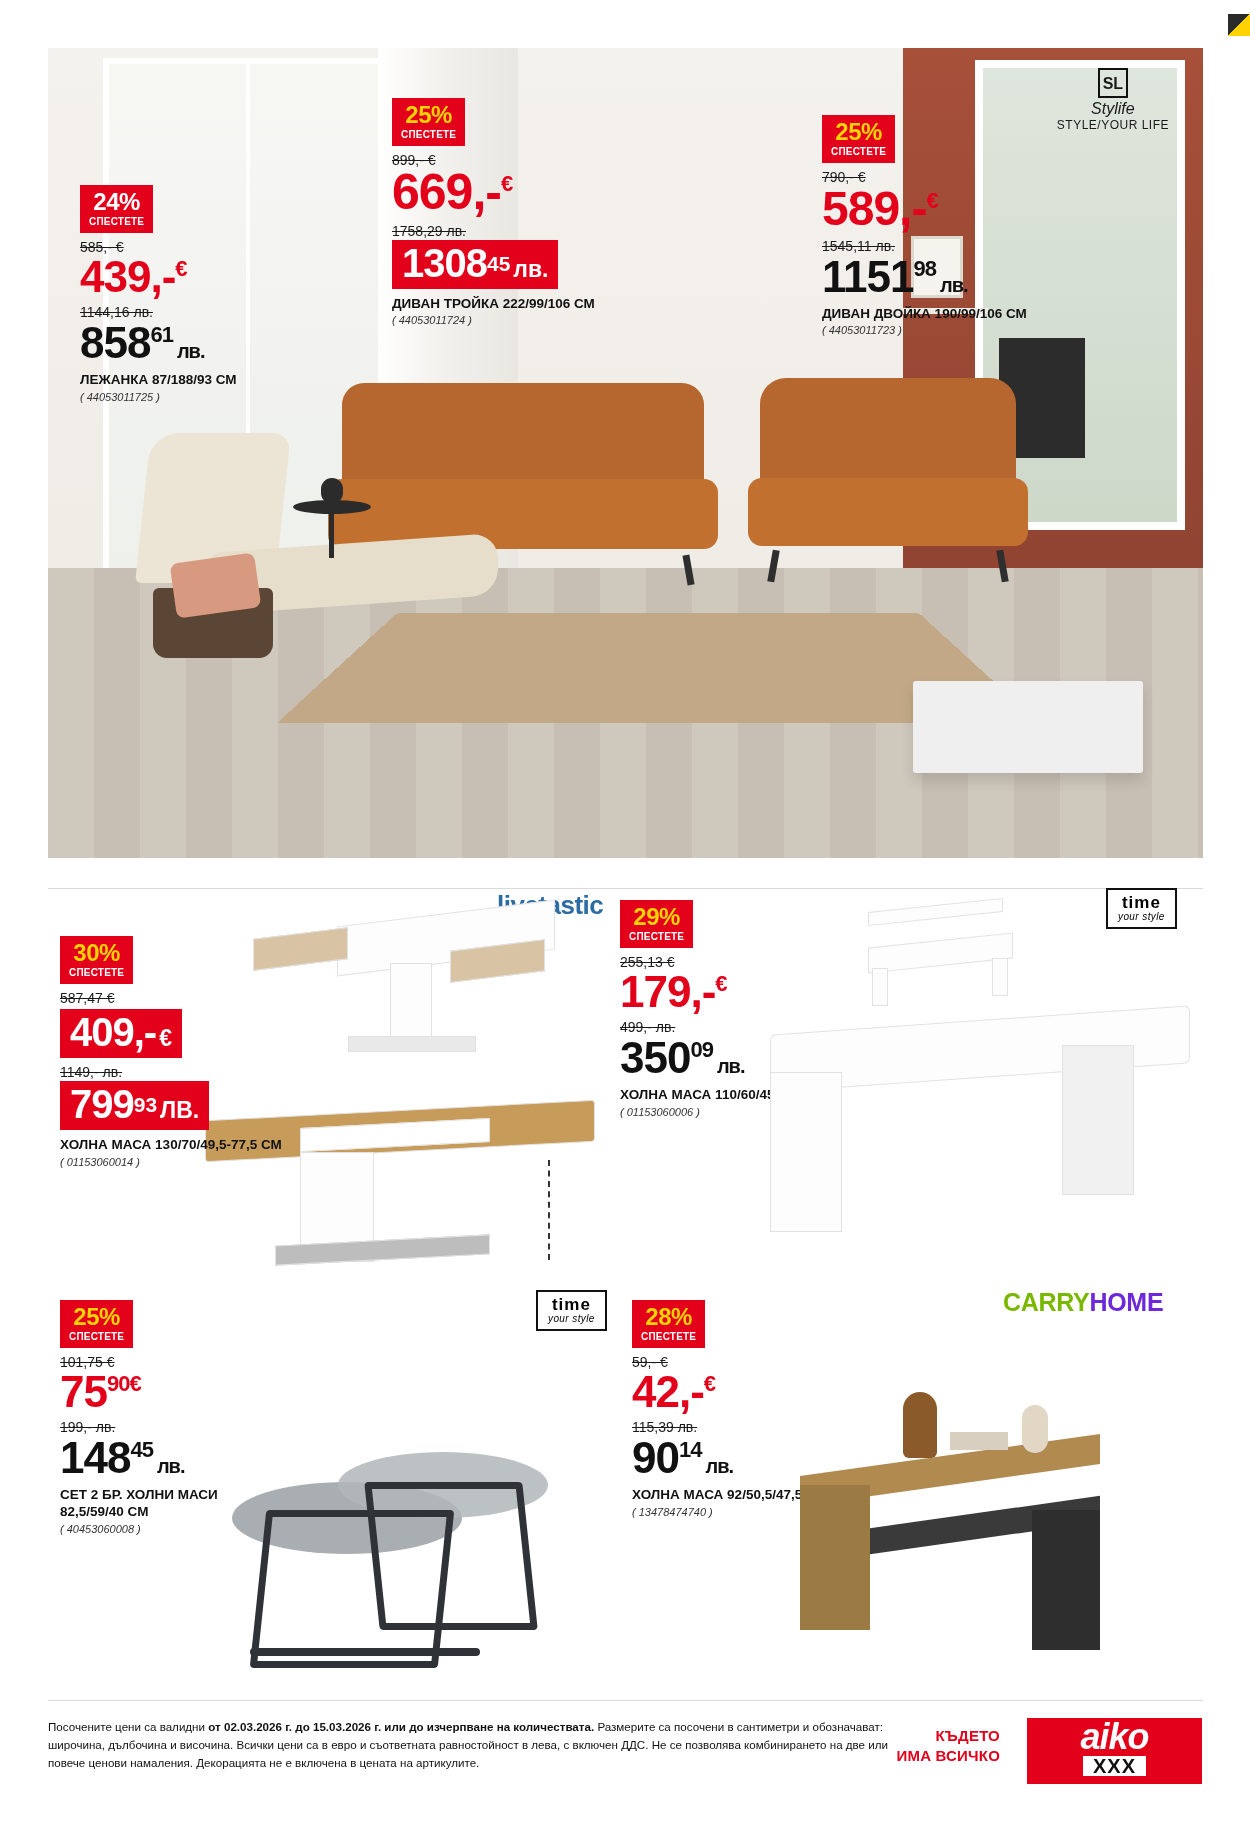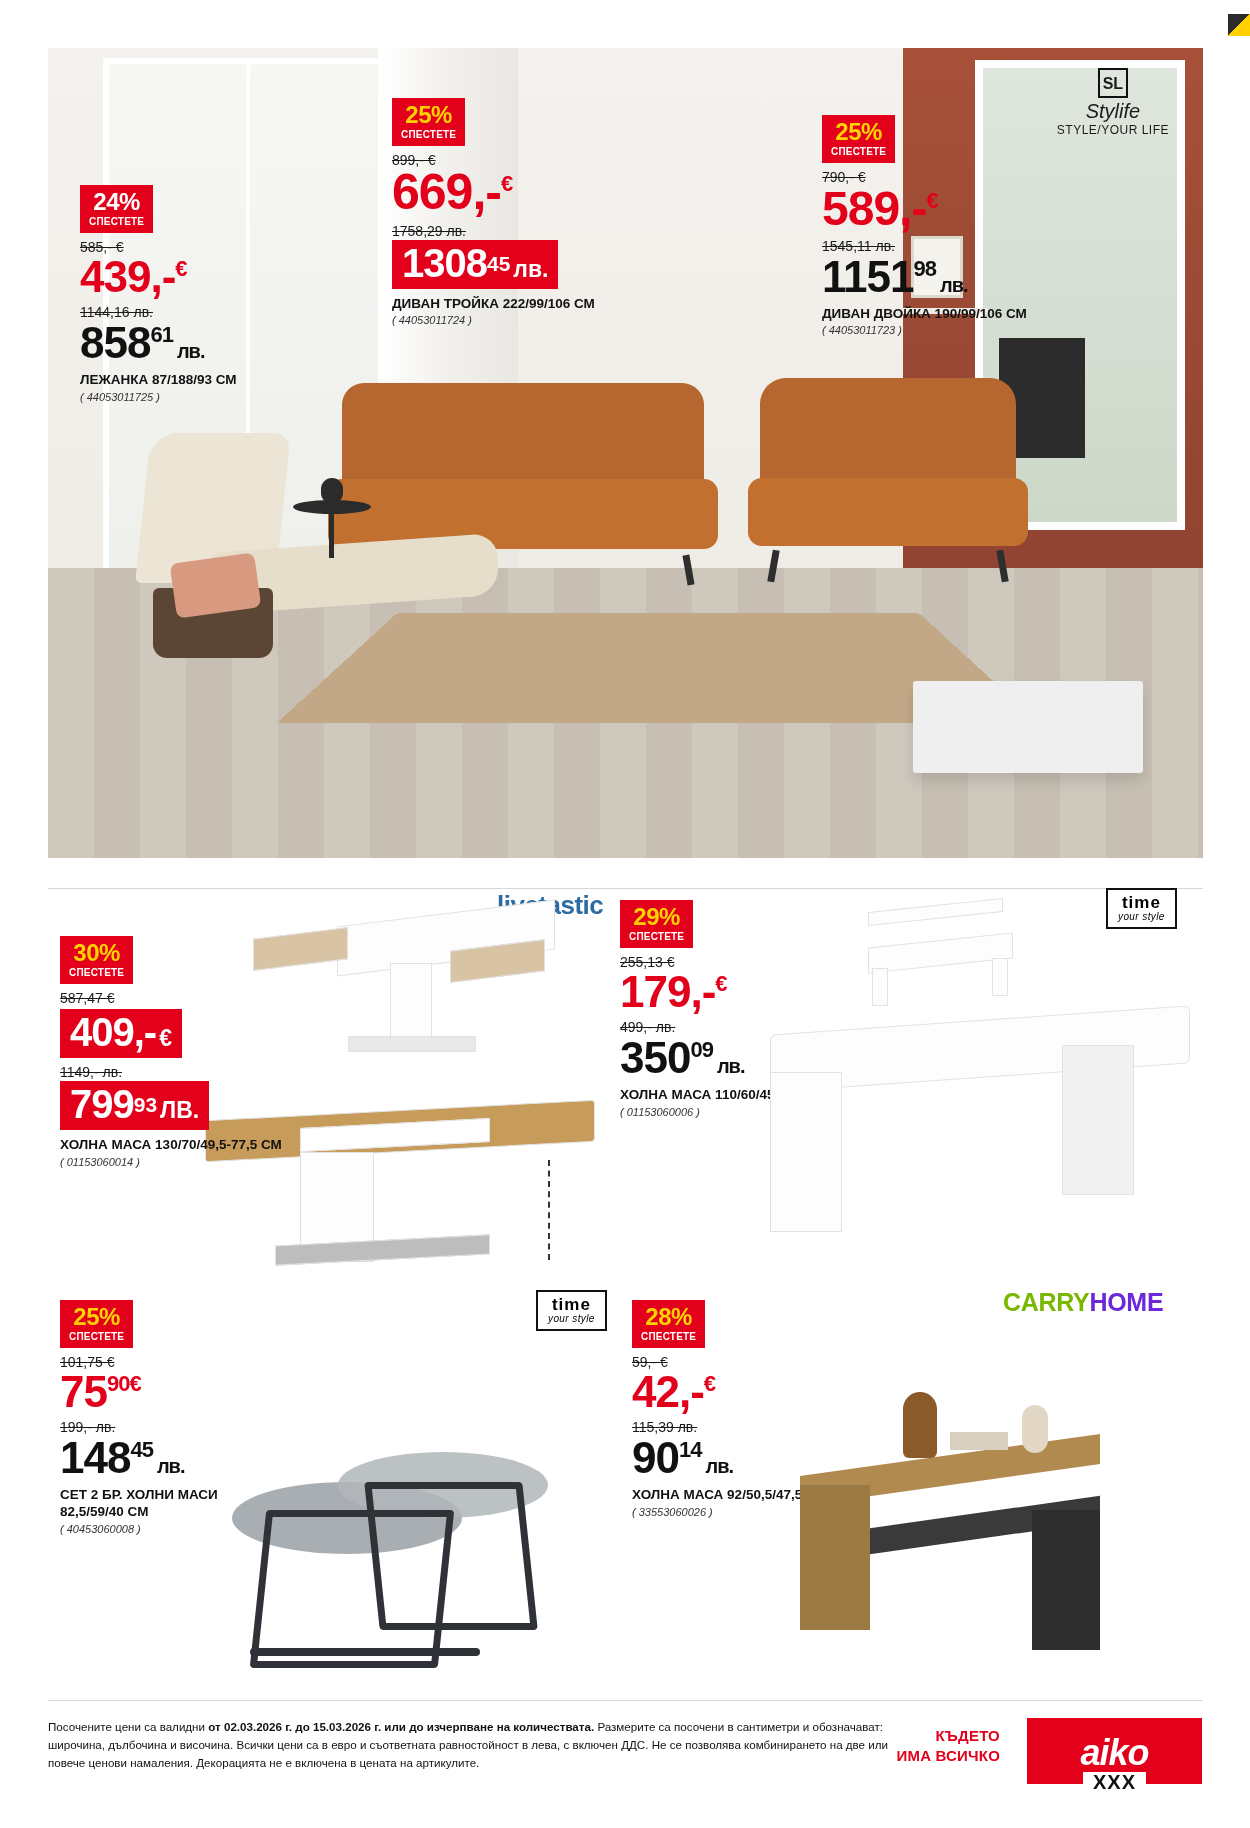--- a/index.html
+++ b/index.html
@@ -135,21 +135,21 @@
   .code { font-size:11px; color:#333; margin-top:2px;font-style:italic; }
 
   .pb { position:absolute; }
 
   
   .logo-stylife {
     position:absolute; right:34px; top:20px; text-align:center; color:#1a1a1a;
   }
   .logo-stylife .sq { width:30px;height:30px;border:2px solid #111;margin:0 auto;
     font-size:16px;font-weight:bold;line-height:27px; }
-  .logo-stylife .nm { font-size:20px; font-style:italic; margin-top:2px; }
+  .logo-stylife .nm { font-size:16px; font-style:italic; margin-top:2px; }
   .logo-stylife .tg { font-size:12px; letter-spacing:.5px; }
 
   .logo-livetastic {
     position:absolute; font-size:26px; font-weight:bold; color:#2d6ca2; letter-spacing:-.5px;
   }
 
   .logo-time {
     position:absolute; border:2px solid #111; padding:4px 10px 5px; text-align:center; background:#fff;
   }
   .logo-time .t1 { font-size:17px; font-weight:bold; letter-spacing:1px; line-height:1; }
@@ -174,21 +174,21 @@
   }
   .footer-text b { font-weight:bold; }
   .footer-slog {
     position:absolute; right:250px; top:1726px; text-align:right; color:#e3001b;
     font-size:15px; font-weight:bold; line-height:1.35; letter-spacing:.2px;
   }
   .aiko {
     position:absolute; right:48px; top:1718px; width:175px; height:66px;
     background:#e3001b; color:#fff; text-align:center;
   }
-  .aiko .a1 { font-size:36px; font-weight:bold; font-style:italic; line-height:38px; letter-spacing:-1px;margin-top:16px; }
+  .aiko .a1 { font-size:36px; font-weight:bold; font-style:italic; line-height:38px; letter-spacing:-1px; }
   .aiko .a2 { display:inline-block; background:#fff; color:#111; font-size:20px;
     font-weight:bold; padding:0 10px; line-height:20px; letter-spacing:1px; }
   .corner { position:absolute; right:0; top:14px; width:22px; height:22px;
     background:linear-gradient(135deg,#2b2b2b 50%, #ffd200 50%); }
 </style>
 </head>
 <body>
 
 <div class="page">
 
@@ -374,21 +374,21 @@
   <div class="pb" style="left:632px; top:1300px;">
     <div class="badge">
       <span class="pct y">28%</span>
       <span class="save">СПЕСТЕТЕ</span>
     </div>
     <div class="oldprice">59,- €</div>
     <div class="bigeuro"><span>42,-</span><span class="sup">€</span></div>
     <div class="oldprice">115,39 лв.</div>
     <div class="plainlv"><span>90</span><span class="sup">14</span><span class="unit">лв.</span></div>
     <div class="desc">ХОЛНА МАСА 92/50,5/47,5 СМ</div>
-    <div class="code">( 33553060026 )</div>
+    <div class="code">( 13478474740 )</div>
   </div>
 
   <div>
     <div style="position:absolute; left:800px; top:1455px; width:300px; height:30px; background:#b08a4f; transform:skewY(-8deg);"></div>
     <div style="position:absolute; left:800px; top:1485px; width:70px; height:145px; background:#9c7a44;"></div>
     <div style="position:absolute; left:870px; top:1512px; width:230px; height:26px; background:#3a3a3a; transform:skewY(-8deg);"></div>
     <div style="position:absolute; left:1032px; top:1510px; width:68px; height:140px; background:#2e2e2e;"></div>
     <div style="position:absolute; left:903px; top:1392px; width:34px; height:66px; background:#8a5a2b; border-radius:17px 17px 6px 6px;"></div>
     <div style="position:absolute; left:950px; top:1432px; width:58px; height:18px; background:#d9cfc0;"></div>
     <div style="position:absolute; left:1022px; top:1405px; width:26px; height:48px; background:#e2d6c4; border-radius:13px;"></div>

